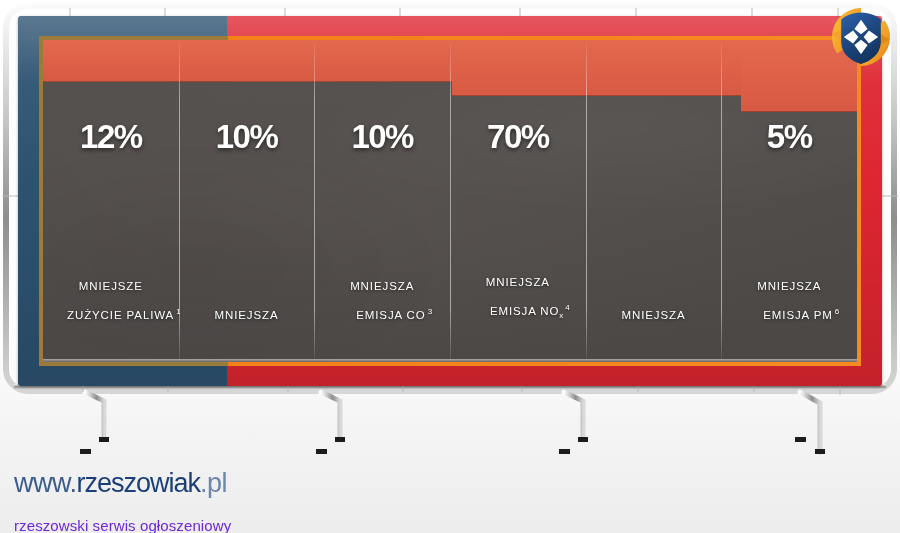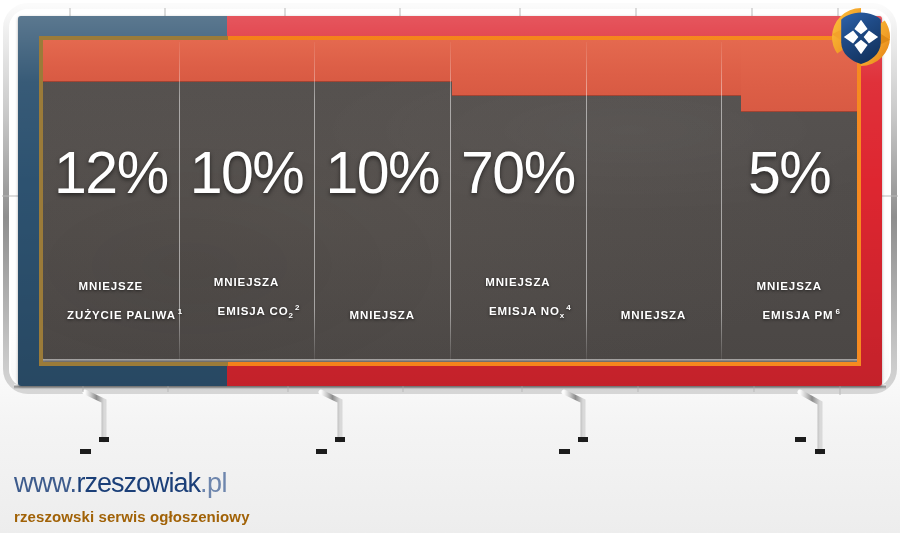--- a/index.html
+++ b/index.html
@@ -75,26 +75,26 @@
   .col{
     position:relative;flex:1;display:flex;flex-direction:column;
     align-items:center;color:#fff;text-align:center;
   }
   .col + .col::before{
     content:"";position:absolute;left:0;top:2px;bottom:2px;width:1px;
     background:linear-gradient(180deg,rgba(255,255,255,.05),rgba(255,255,255,.50) 18%,
                rgba(255,255,255,.50) 84%,rgba(255,255,255,.08));
   }
   .pct{
-    margin-top:104px;font-size:59px;line-height:1;font-weight:400;
+    margin-top:80px;font-size:33px;line-height:1;font-weight:700;
     letter-spacing:-1.5px;text-shadow:0 2px 4px rgba(0,0,0,.55);
   }
   .lbl{
     position:absolute;left:0;right:0;bottom:34px;
-    font-size:11.5px;font-weight:700;letter-spacing:.9px;line-height:25px;
+    font-size:11.5px;font-weight:400;letter-spacing:.9px;line-height:25px;
     text-shadow:0 1px 3px rgba(0,0,0,.6);
   }
   .lbl .l2{white-space:nowrap;margin-left:24px;}
   .sub{font-size:8px;vertical-align:-3px;letter-spacing:0;}
   .sup{font-size:8px;vertical-align:5px;letter-spacing:0;margin-left:2px;}
 
   
   .btm-line{
     position:absolute;left:0;right:0;bottom:0;height:3px;
     background:linear-gradient(180deg,rgba(255,255,255,.55),rgba(255,255,255,.15));
@@ -102,21 +102,21 @@
 
   
   .logo{position:absolute;right:6px;top:4px;width:66px;height:66px;}
 
   
   .footer{position:absolute;left:14px;top:470px;}
   .wm{font-size:27px;line-height:1;white-space:nowrap;}
   .wm .www{color:#3d5b8c;font-weight:400;letter-spacing:-.5px;}
   .wm .main{color:#1b3f78;font-weight:400;letter-spacing:-1px;}
   .wm .tld{color:#6e86ad;font-weight:400;letter-spacing:-.5px;text-align:right;}
-  .tag{margin-top:11px;font-size:15px;color:#a16207;letter-spacing:.1px;white-space:nowrap;font-weight:bold;}
+  .tag{margin-top:20px;font-size:15px;color:#6d28d9;letter-spacing:.1px;white-space:nowrap;}
 </style>
 </head>
 <body>
 
 <svg id="support" viewBox="0 0 900 533" width="900" height="533">
   <defs>
     <linearGradient id="tube" x1="0" y1="0" x2="0" y2="1">
       <stop offset="0%" stop-color="#fbfbfb"></stop>
       <stop offset="28%" stop-color="#c9c9c9"></stop>
       <stop offset="55%" stop-color="#8e8e8e"></stop>
@@ -230,28 +230,28 @@
             <div class="lbl">
               <div>MNIEJSZE</div>
               <div class="l2"><span>ZUŻYCIE PALIWA</span><span class="sup">1</span></div>
             </div>
           </div>
 
           <div class="col">
             <div class="pct">10%</div>
             <div class="lbl">
               <div>MNIEJSZA</div>
-              <div class="l2"><span>EMISJA CO</span><span class="sub">2</span><span class="sup">2</span></div>
             </div>
           </div>
 
           <div class="col">
             <div class="pct">10%</div>
             <div class="lbl">
               <div>MNIEJSZA</div>
+              <div class="l2"><span>EMISJA CO</span><span class="sup">3</span></div>
             </div>
           </div>
 
           <div class="col">
             <div class="pct">70%</div>
             <div class="lbl">
               <div>MNIEJSZA</div>
               <div class="l2"><span>EMISJA NO</span><span class="sub">x</span><span class="sup">4</span></div>
             </div>
           </div>

